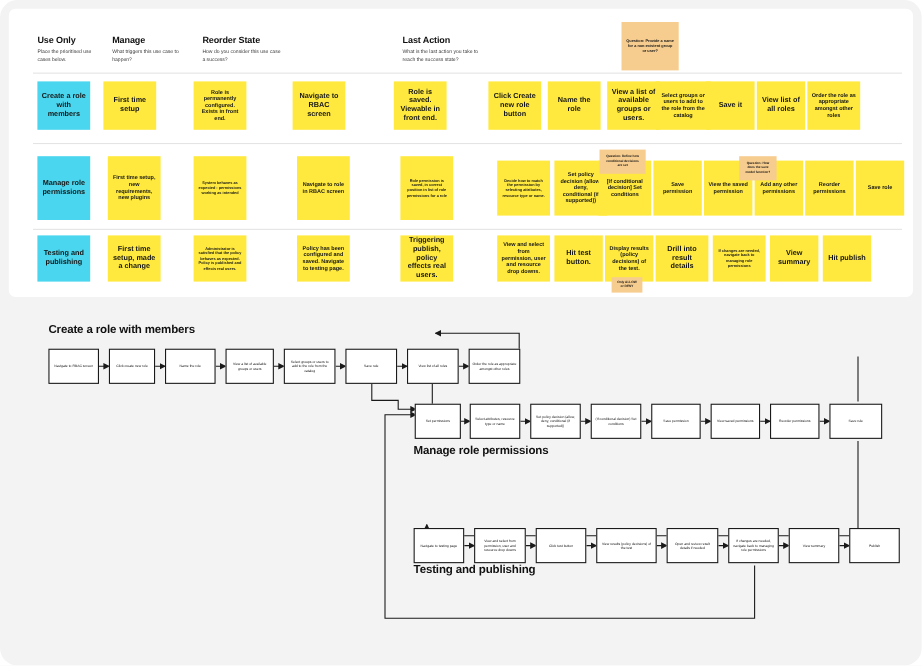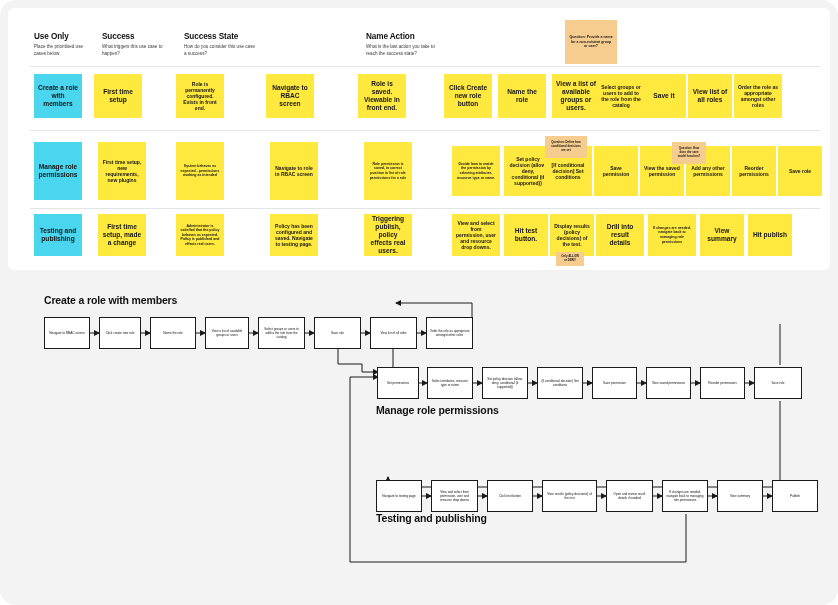--- a/index.html
+++ b/index.html
@@ -119,29 +119,29 @@
 <div id="canvas">
 
   <div id="story-map">
 
     <div class="col-headers">
       <div class="col-head" style="left:26px; width:58px;">
         <div class="ch-title">Use Only</div>
         <div class="ch-sub">Place the prioritised use cases below.</div>
       </div>
       <div class="col-head" style="left:94px; width:66px;">
-        <div class="ch-title">Success</div>
+        <div class="ch-title">Manage</div>
         <div class="ch-sub">What triggers this use case to happen?</div>
       </div>
       <div class="col-head" style="left:176px; width:72px;">
-        <div class="ch-title">Success State</div>
+        <div class="ch-title">Reorder State</div>
         <div class="ch-sub">How do you consider this use case a success?</div>
       </div>
       <div class="col-head" style="left:358px; width:72px;">
-        <div class="ch-title">Name Action</div>
+        <div class="ch-title">Last Action</div>
         <div class="ch-sub">What is the last action you take to reach the success state?</div>
       </div>
     </div>
 
     <div class="note orange xxs" style="left:557px; top:12px; width:52px; height:44px;">Question: Provide a name for a non-existent group or user?</div>
 
     <div class="hrule" style="top:58px;"></div>
 
     <div class="note cyan sm" style="left:26px;  top:66px; width:48px; height:44px;">Create a role with members</div>
     <div class="note yellow sm" style="left:86px;  top:66px; width:48px; height:44px;">First time setup</div>

